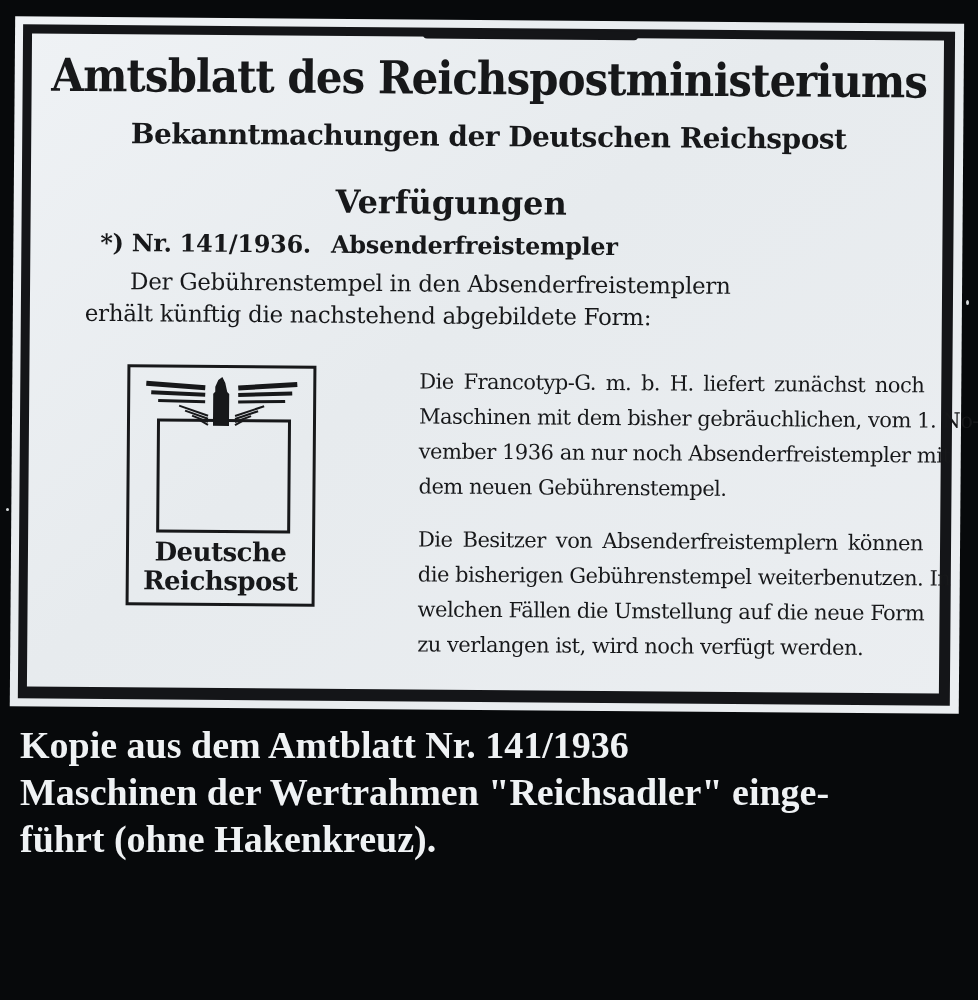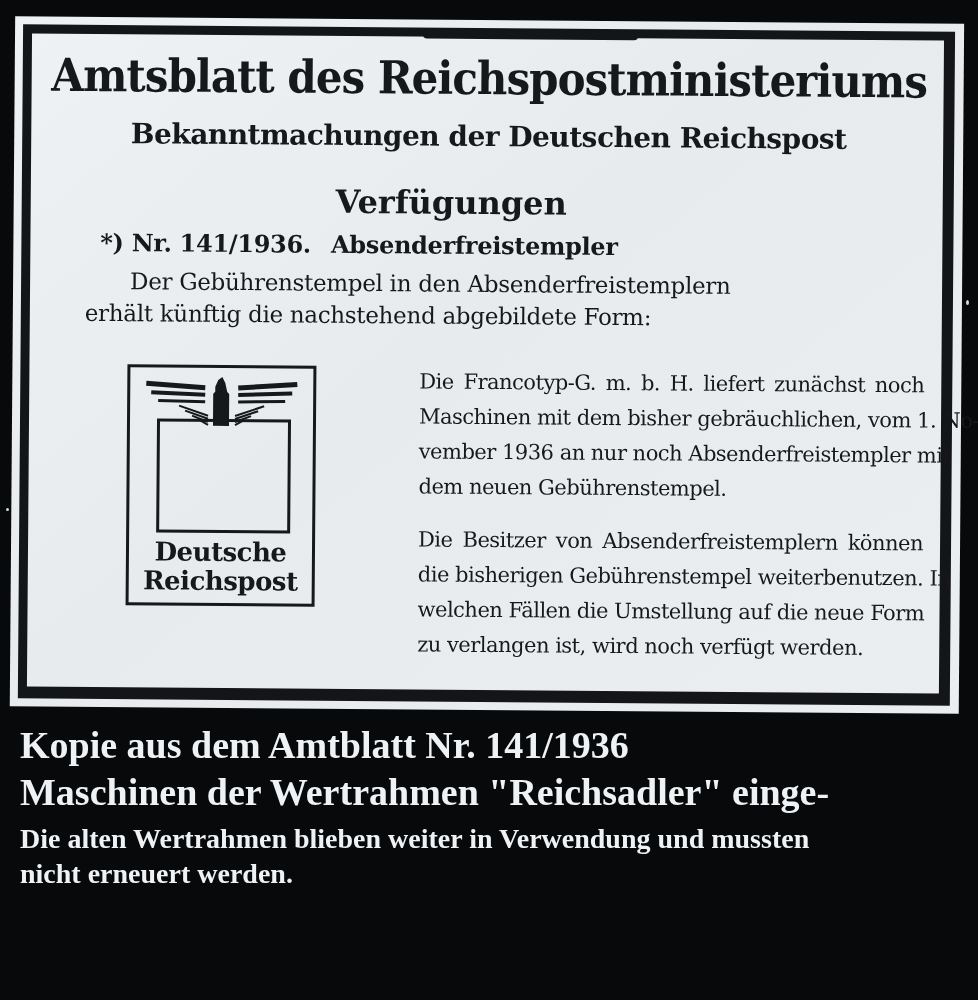--- a/index.html
+++ b/index.html
@@ -157,21 +157,18 @@
       <div class="pline j">Die Besitzer von Absenderfreistemplern können</div>
       <div class="pline j">die bisherigen Gebührenstempel weiterbenutzen. In</div>
       <div class="pline j">welchen Fällen die Umstellung auf die neue Form</div>
       <div class="pline">zu verlangen ist, wird noch verfügt werden.</div>
     </div>
   </div>
 
   <div class="caption">
     <div class="cap-large">Kopie aus dem Amtblatt Nr. 141/1936</div>
     <div class="cap-large">Maschinen der Wertrahmen "Reichsadler" einge-</div>
-    <div class="cap-small-block">
-      <div class="cap-small">Die alten Wertrahmen blieben weiter in Verwendung und mussten</div>
-      <div class="cap-small">nicht erneuert werden.</div>
-    </div>
+    <div class="cap-large">führt (ohne Hakenkreuz).</div>
   </div>
 
   <div class="speck speck1"></div>
   <div class="speck speck2"></div>
 </div>
 
 </body></html>

